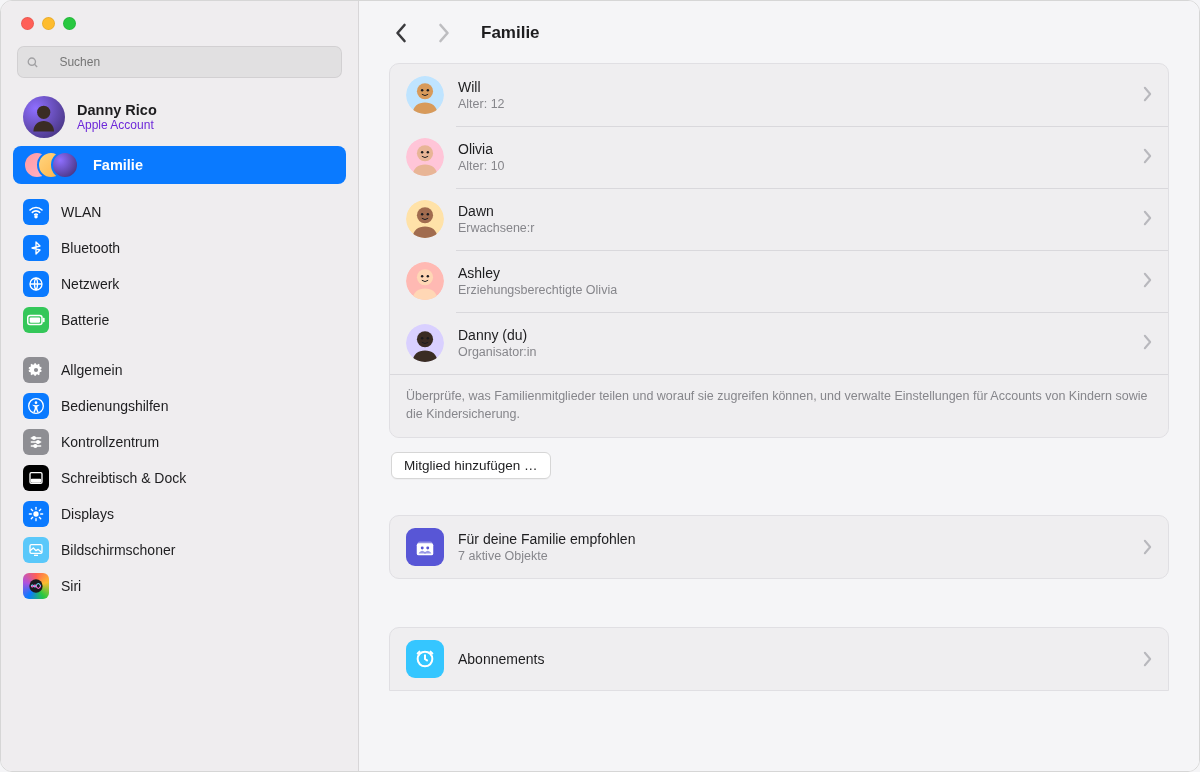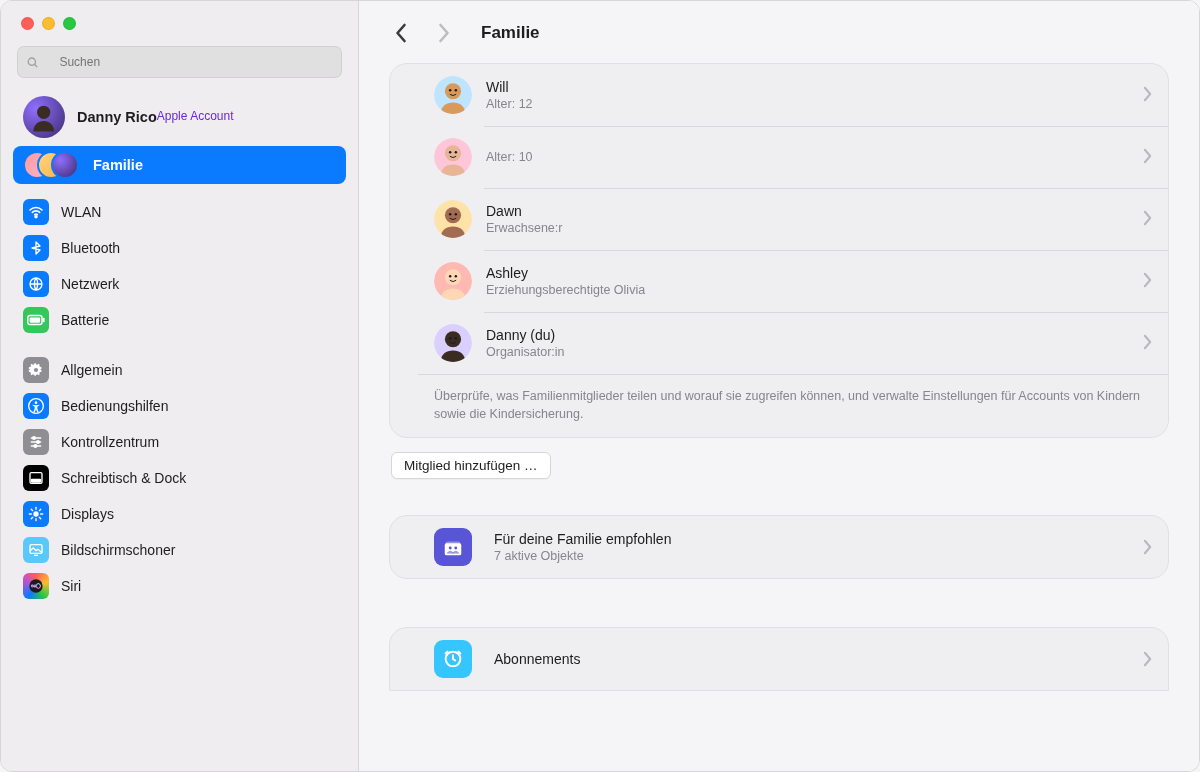--- a/index.html
+++ b/index.html
@@ -74,21 +74,21 @@
   .memoji { width:70%; height:70%; }
   .stack { position:relative; width:58px; height:28px; }
   .stack .s {
     position:absolute; width:28px; height:28px; border-radius:50%;
     border:2px solid #0a7aff;
   }
   .stack .s1{left:0;  background: linear-gradient(135deg,#ff9aa2,#ffb3c6);}
   .stack .s2{left:14px;background: linear-gradient(135deg,#ffd580,#ffb347);}
   .stack .s3{left:28px;background: radial-gradient(circle at 30% 30%, #8f6fff, #3b2a6b);}
 
-  .sb-labels { display:flex; flex-direction:row; }
+  .sb-labels { display:flex; flex-direction:column; }
   .sb-title { font-size:14.5px; font-weight:600; }
   .sub { font-size:12px; color:#6d28d9; }
 
   .icon-box {
     width:26px; height:26px; border-radius:6px; flex:0 0 26px;
     display:flex; align-items:center; justify-content:center;
     color:#fff;
   }
   .ic-blue{background:#0a7aff;} .ic-green{background:#34c759;}
   .ic-gray{background:#8e8e93;} .ic-black{background:#000;}
@@ -111,23 +111,22 @@
     color:#3a3a3d; border-radius:5px;
   }
   .nav-btn.disabled{ color:#bdbdc0; }
   .toolbar h1 { font-size:17px; font-weight:700; margin-left:8px; }
 
   .scroll { flex:1; overflow:auto; padding: 0 30px 24px; }
 
   .card {
     background:#eeedeff2;
     border:1px solid #e0dfe3;
-    border-radius:18px;
+    border-radius:10px;
     overflow:hidden;
-    padding-left:28px;
   }
   .member-row {
     display:flex; align-items:center; gap:14px;
     padding:12px 16px;
     position:relative;
   }
   .member-row + .member-row::before {
     content:""; position:absolute; left:66px; right:0; top:0;
     height:1px; background:#d9d8dc;
   }
@@ -155,21 +154,21 @@
   }
   .btn {
     background:#fff; border:1px solid #d6d6d6; border-radius:6px;
     padding:5px 12px; font-size:13.5px; color:#1d1d1f;
     box-shadow: 0 1px 1px rgba(0,0,0,.03);
   }
 
   .section-gap { height:36px; }
 
   .reco-row, .sub-row {
-    display:flex; align-items:center; gap:22px; padding:12px 16px;
+    display:flex; align-items:center; gap:14px; padding:12px 16px;
   }
   .tile {
     width:38px; height:38px; border-radius:9px; flex:0 0 38px;
     display:flex; align-items:center; justify-content:center; color:#fff;
   }
   .tile.purple{ background:#5856d6; }
   .tile.cyan{ background:#35c6ff; }
   .card.partial { border-bottom-left-radius:0; border-bottom-right-radius:0;margin-top:32px; }
 </style>
 </head>
@@ -383,20 +382,21 @@
                 <svg viewBox="0 0 40 40">
                   <circle cx="20" cy="20" r="20" fill="#ffc5d8"></circle>
                   <circle cx="20" cy="16" r="8.5" fill="#e8b596"></circle>
                   <path d="M7 40c0-8 6-12 13-12s13 4 13 12" fill="#e8b596"></path>
                   <circle cx="17" cy="15" r="1.3" fill="#1b1b1f"></circle>
                   <circle cx="23" cy="15" r="1.3" fill="#1b1b1f"></circle>
                   <path d="M17 19.5q3 2.5 6 0" fill="none" stroke="#1b1b1f" stroke-width="1" stroke-linecap="round"></path>
                 </svg>
               </div>
               <div class="member-labels">
+                <span class="m-name">Olivia</span>
                 <span class="m-sub">Alter: 10</span>
               </div>
               <span class="chev"><svg width="9" height="16" viewBox="0 0 10 18" fill="none" stroke="currentColor" stroke-width="2.3" stroke-linecap="round" stroke-linejoin="round">
                   <polyline points="2,2 8,9 2,16"></polyline>
                 </svg></span>
             </div>
             <div class="member-row">
               <div class="avatar-md">
                 <svg viewBox="0 0 40 40">
                   <circle cx="20" cy="20" r="20" fill="#ffe2a8"></circle>

